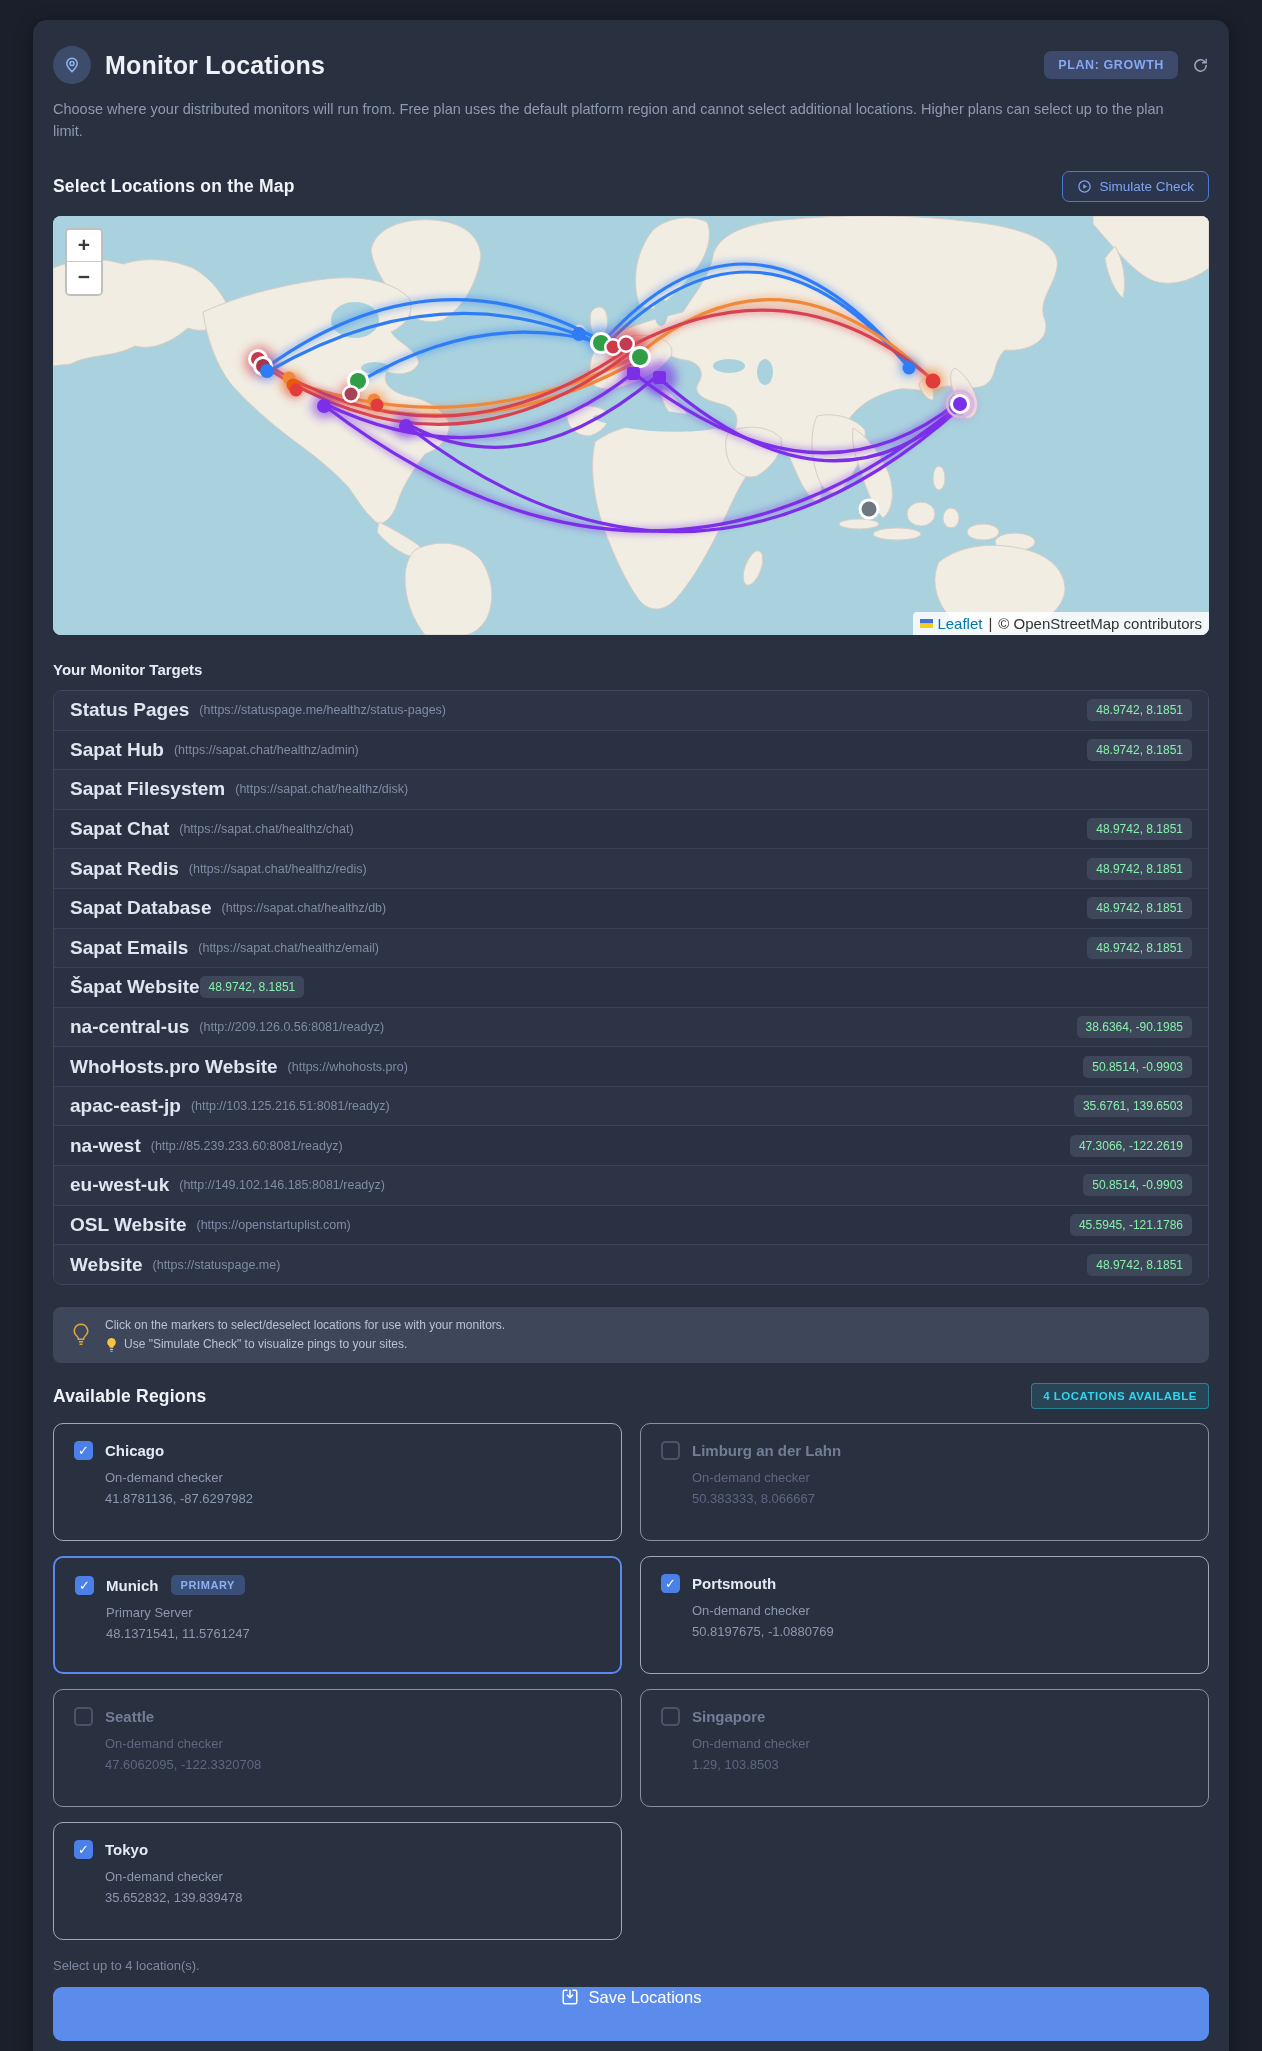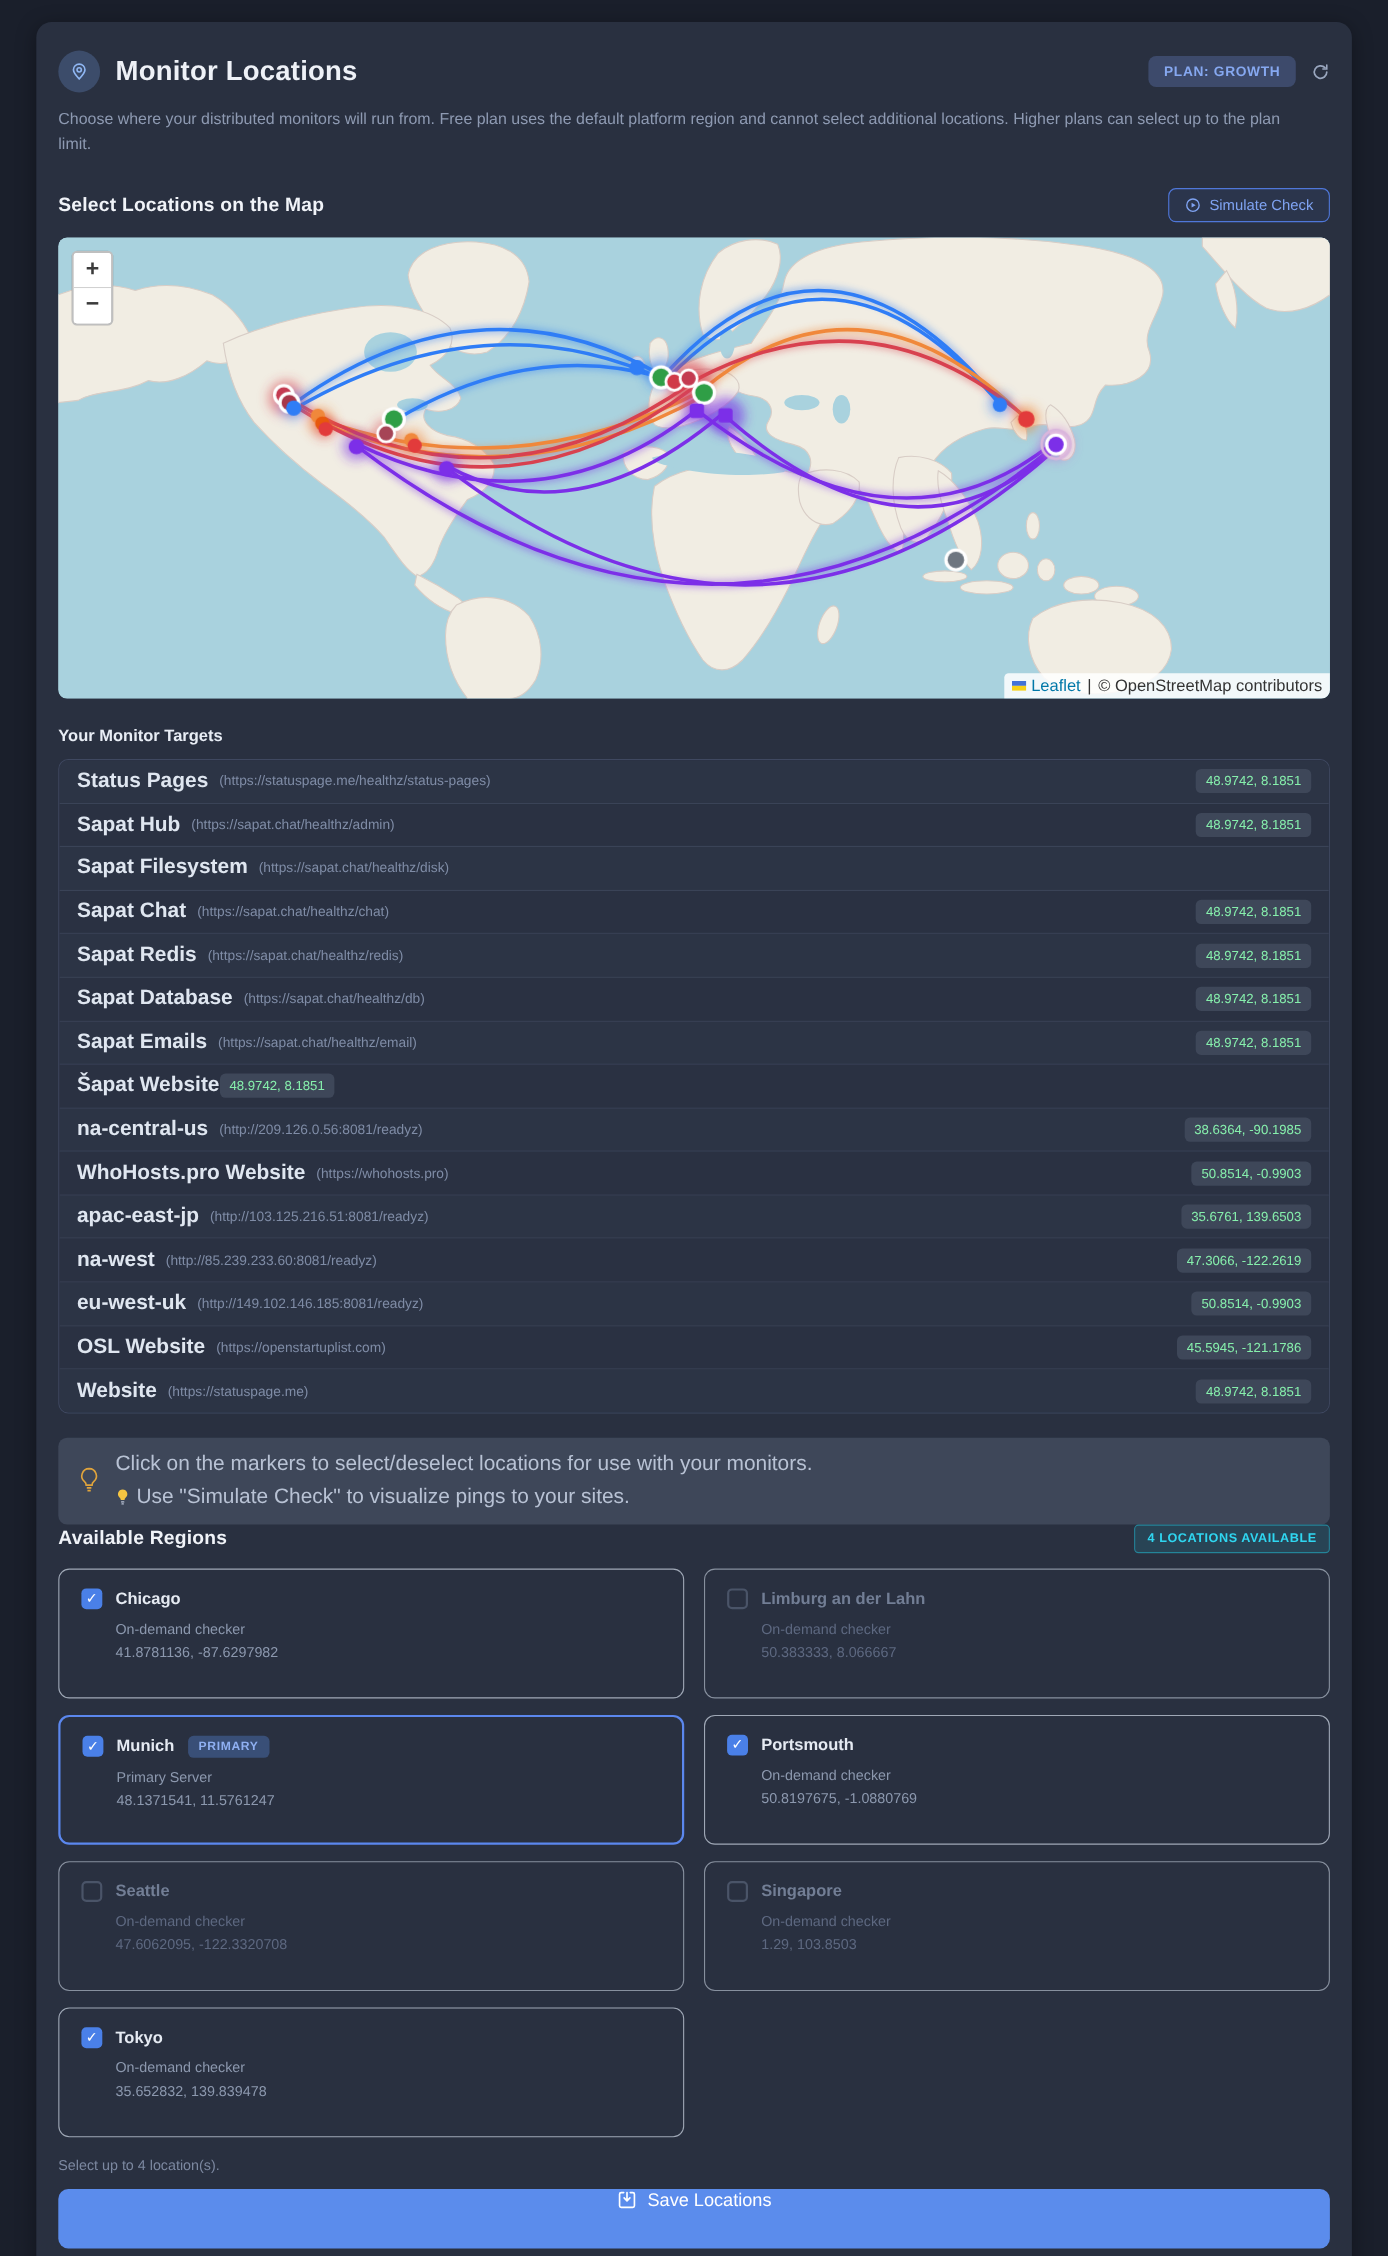--- a/index.html
+++ b/index.html
@@ -37,25 +37,25 @@
   .trow{display:flex;align-items:center;padding:0 16px;height:38.6px;background:#2c3445;border-bottom:1px solid #3a4357;}
   .trow:nth-child(even){background:#2a3142;}
   .trow:last-child{border-bottom:none;}
   .tname{font-size:19px;font-weight:700;color:#dfe6f0;}
   .turl{font-size:12.5px;color:#7f8ca6;margin-left:10px;flex:1;}
   .tcoord{font-size:12px;color:#86efac;background:#3e4759;border-radius:5px;padding:4px 9px;}
   .tcoord:empty{display:none;}
 
   
   .tip{margin-top:22px;background:#3e4759;border-radius:8px;padding:9px 18px;display:flex;align-items:center;gap:14px;}
-  .tip-text{color:#b8c2d4;font-size:19px;line-height:1.6;}
+  .tip-text{color:#b8c2d4;font-size:12px;line-height:1.6;}
   .tip-text .l2{display:flex;align-items:center;gap:6px;}
 
   
-  .reg-row{display:flex;align-items:center;justify-content:space-between;}
+  .reg-row{display:flex;align-items:center;justify-content:space-between;margin-top:20px;}
   .loc-badge{background:rgba(34,211,238,.12);border:1px solid rgba(34,211,238,.45);color:#2fd6f0;font-size:11.5px;font-weight:700;letter-spacing:.5px;padding:6px 11px;border-radius:4px;}
   .grid{margin-top:14px;display:grid;grid-template-columns:1fr 1fr;gap:15px 18px;}
   .rcard{border:1.5px solid rgba(199,208,222,.75);border-radius:10px;box-sizing:border-box;height:118px;padding:17px 20px;cursor:pointer;}
   .rcard.primary{border:2px solid #5b87ee;}
   .rhead{display:flex;align-items:center;gap:12px;}
   .cb{width:19px;height:19px;border-radius:4.5px;display:flex;align-items:center;justify-content:center;font-size:13px;color:#fff;flex:0 0 auto;box-sizing:border-box;}
   .cb.checked{background:#4a80e8;}
   .cb.unchecked{background:transparent;border:2px solid #4a5468;}
   .rname{font-size:15px;font-weight:600;color:#e5eaf2;}
   .pbadge{background:#394f77;color:#8fb0f2;font-size:11px;font-weight:700;letter-spacing:.6px;padding:4px 10px;border-radius:5px;}

